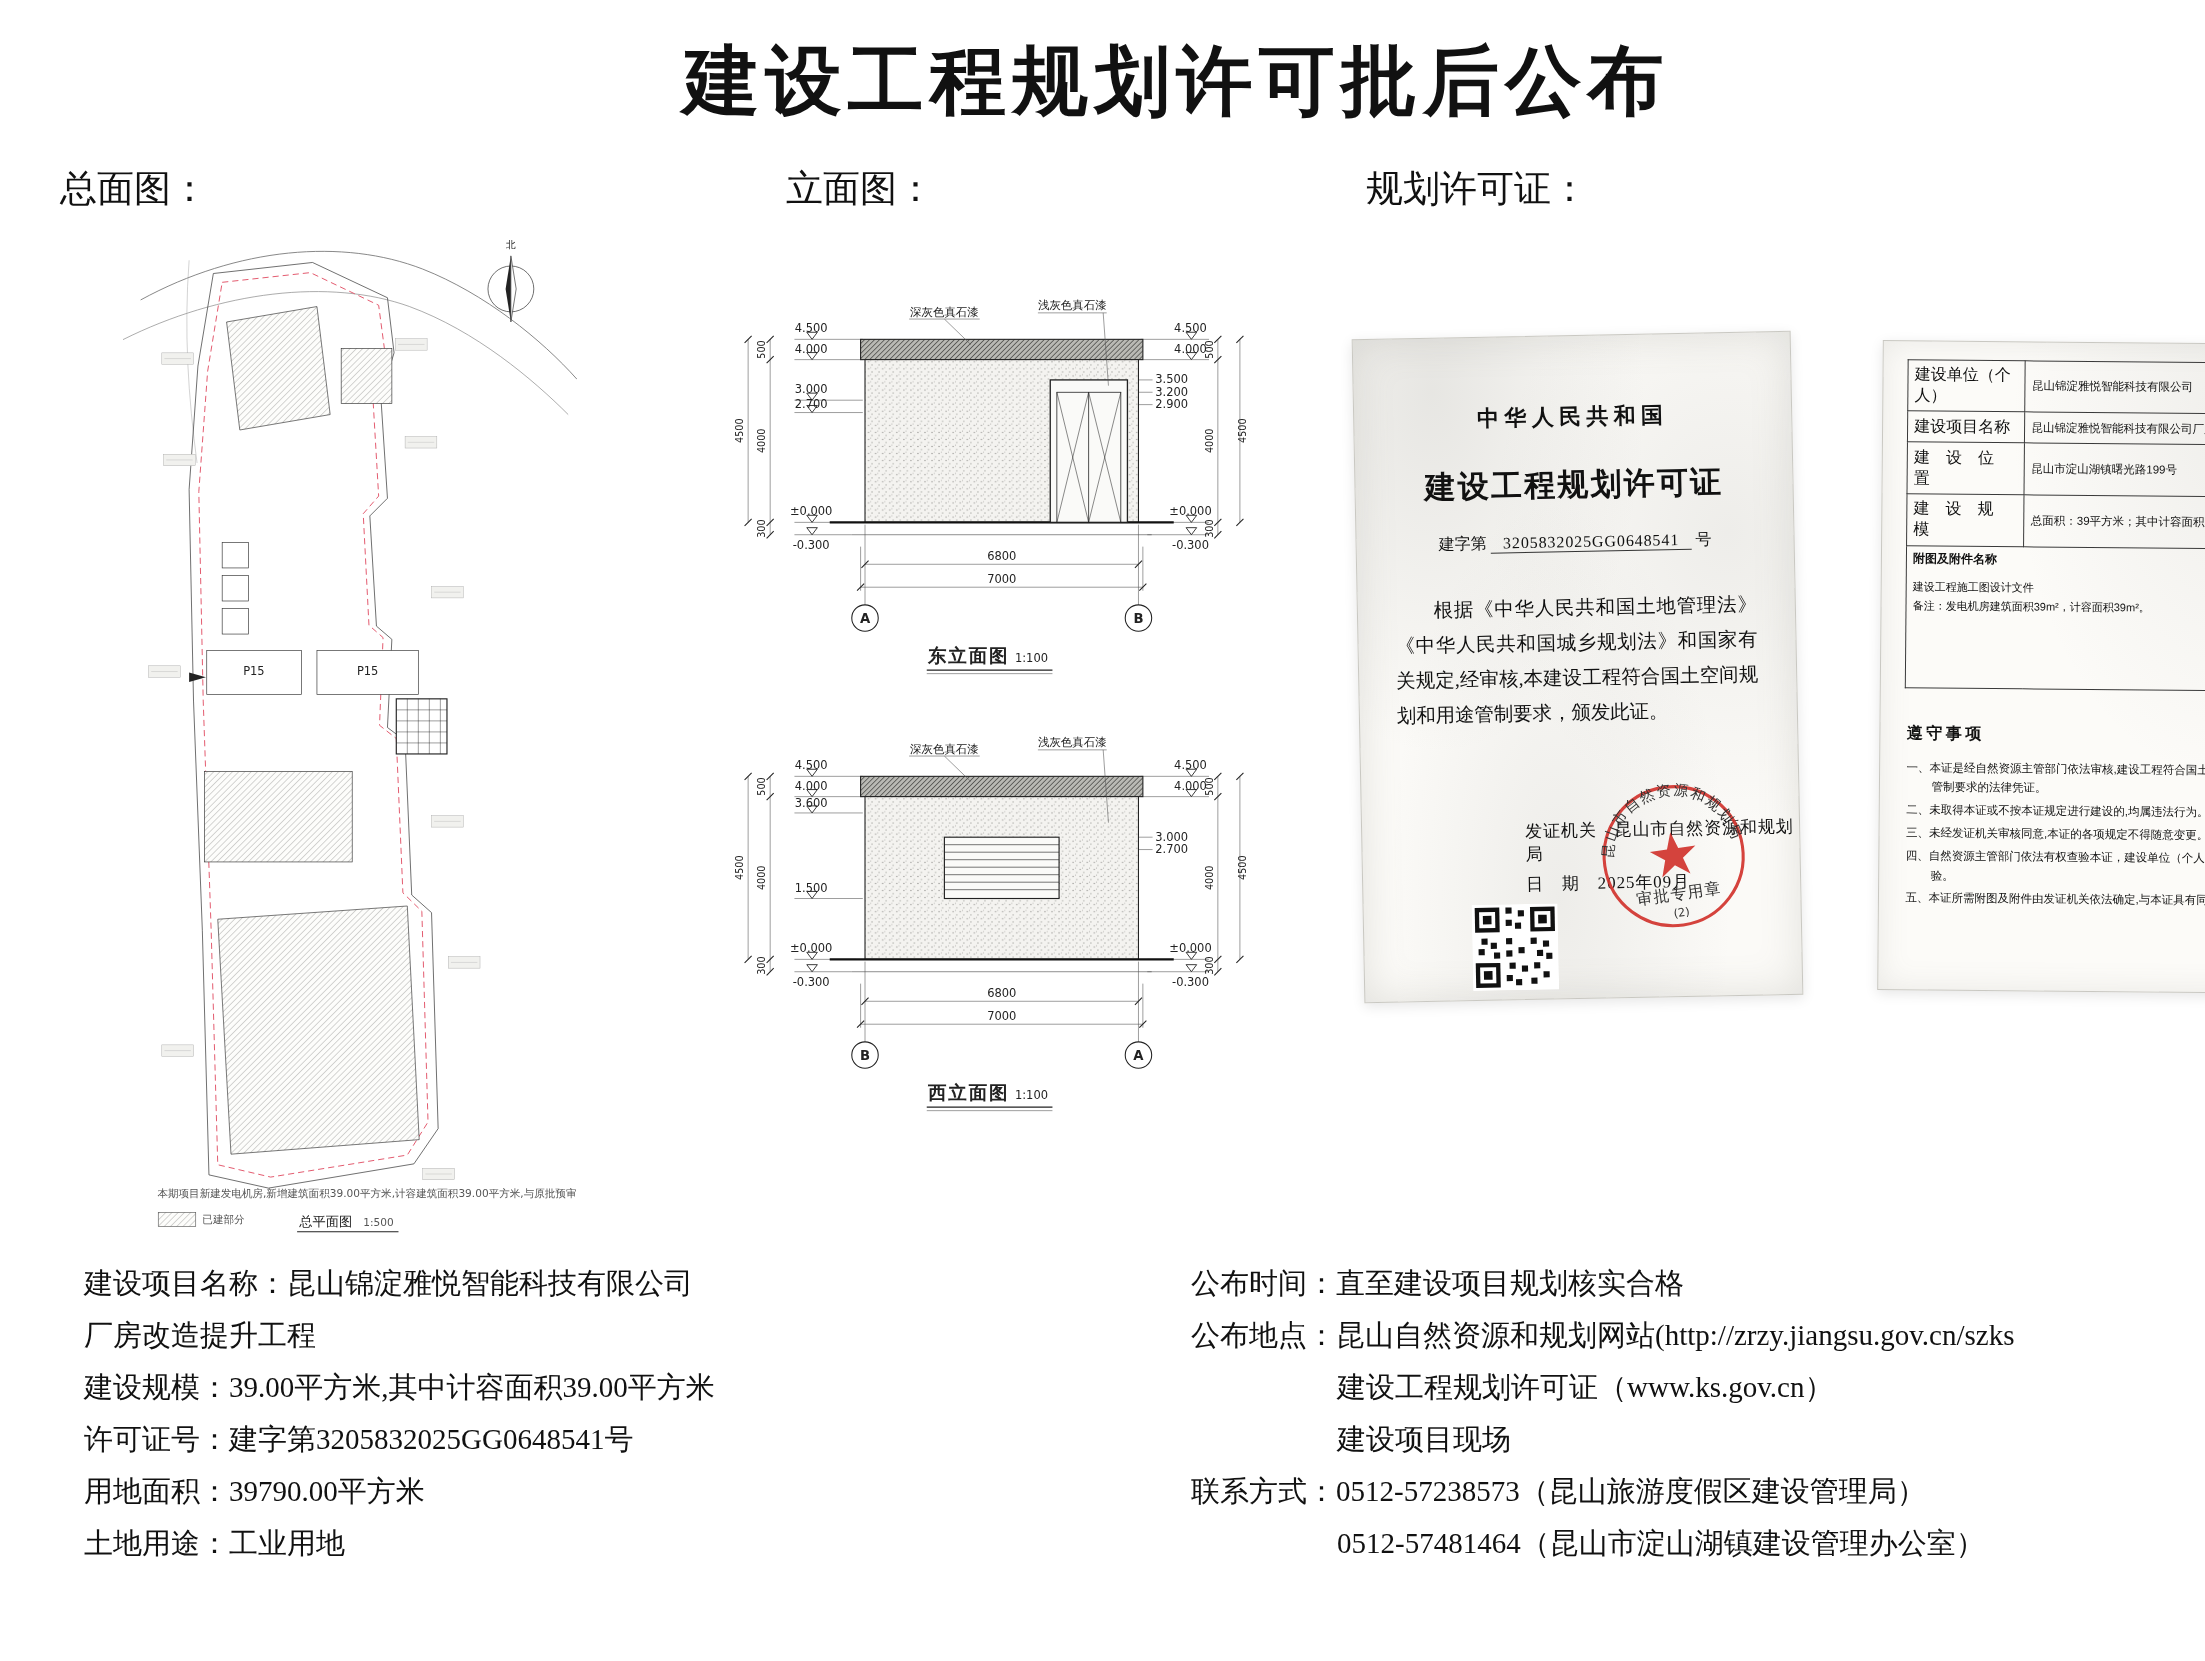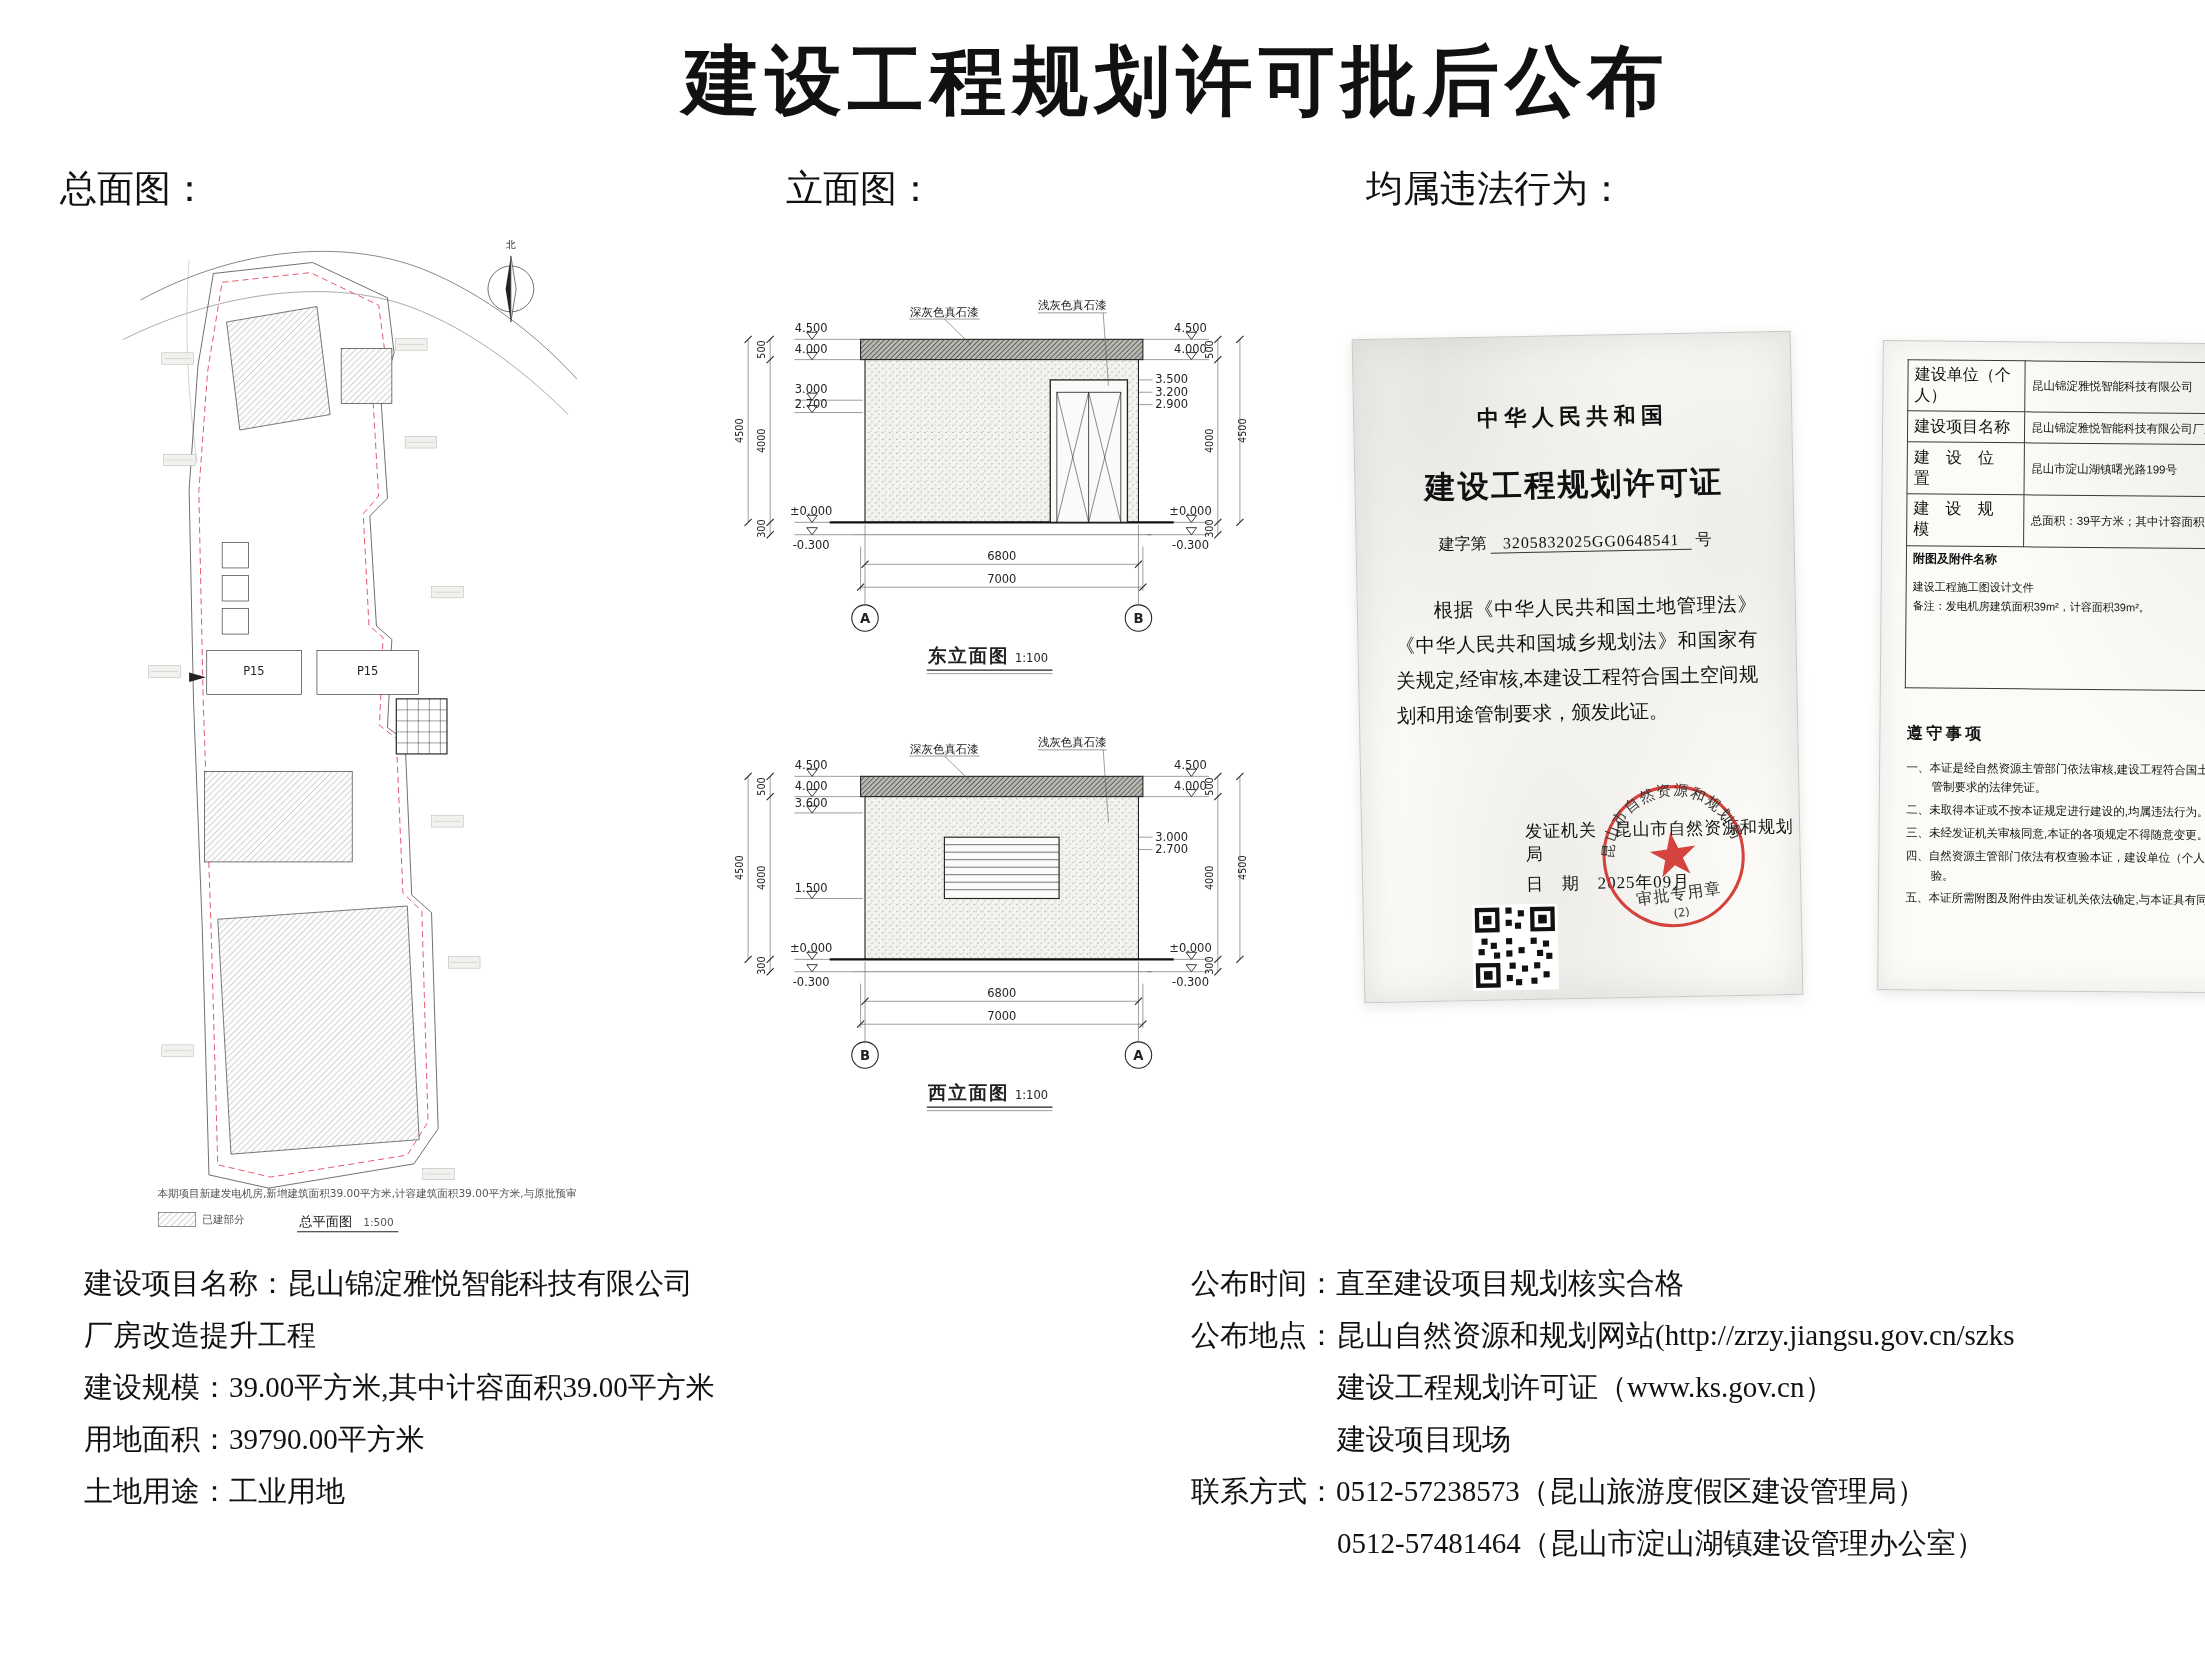--- a/index.html
+++ b/index.html
@@ -74,21 +74,21 @@
 </style>
 </head>
 <body>
 
 <div class="page">
 
   <div class="abs page-title">建设工程规划许可批后公布</div>
 
   <div class="abs sec-label lbl-siteplan">总面图：</div>
   <div class="abs sec-label lbl-elev">立面图：</div>
-  <div class="abs sec-label lbl-permit">均属违法行为：</div>
+  <div class="abs sec-label lbl-permit">规划许可证：</div>
 
   <svg class="abs" style="left:123px;top:207px;" width="454" height="1041" viewBox="0 0 1030 2360">
     <defs>
       <pattern id="hatchS" width="10" height="10" patternUnits="userSpaceOnUse" patternTransform="rotate(45)">
         <rect width="10" height="10" fill="#fdfdfb"></rect>
         <line x1="0" y1="0" x2="0" y2="10" stroke="#777" stroke-width="1.4"></line>
       </pattern>
     </defs>
 
     <g fill="none" stroke="#777">
@@ -510,20 +510,21 @@
       <div class="rule">三、未经发证机关审核同意,本证的各项规定不得随意变更。</div>
       <div class="rule">四、自然资源主管部门依法有权查验本证，建设单位（个人）有责任提交查验。</div>
       <div class="rule">五、本证所需附图及附件由发证机关依法确定,与本证具有同等法律效力。</div>
     </div>
   </div>
 
   <div class="abs info-left">
     <div class="info-line">建设项目名称：昆山锦淀雅悦智能科技有限公司</div>
     <div class="info-line">厂房改造提升工程</div>
     <div class="info-line">建设规模：39.00平方米,其中计容面积39.00平方米</div>
+    <div class="info-line">许可证号：建字第3205832025GG0648541号</div>
     <div class="info-line">用地面积：39790.00平方米</div>
     <div class="info-line">土地用途：工业用地</div>
   </div>
 
   <div class="abs info-right">
     <div class="info-line">公布时间：直至建设项目规划核实合格</div>
     <div class="info-line">公布地点：昆山自然资源和规划网站(http://zrzy.jiangsu.gov.cn/szks</div>
     <div class="info-line indent">建设工程规划许可证（www.ks.gov.cn）</div>
     <div class="info-line indent">建设项目现场</div>
     <div class="info-line">联系方式：0512-57238573（昆山旅游度假区建设管理局）</div>

